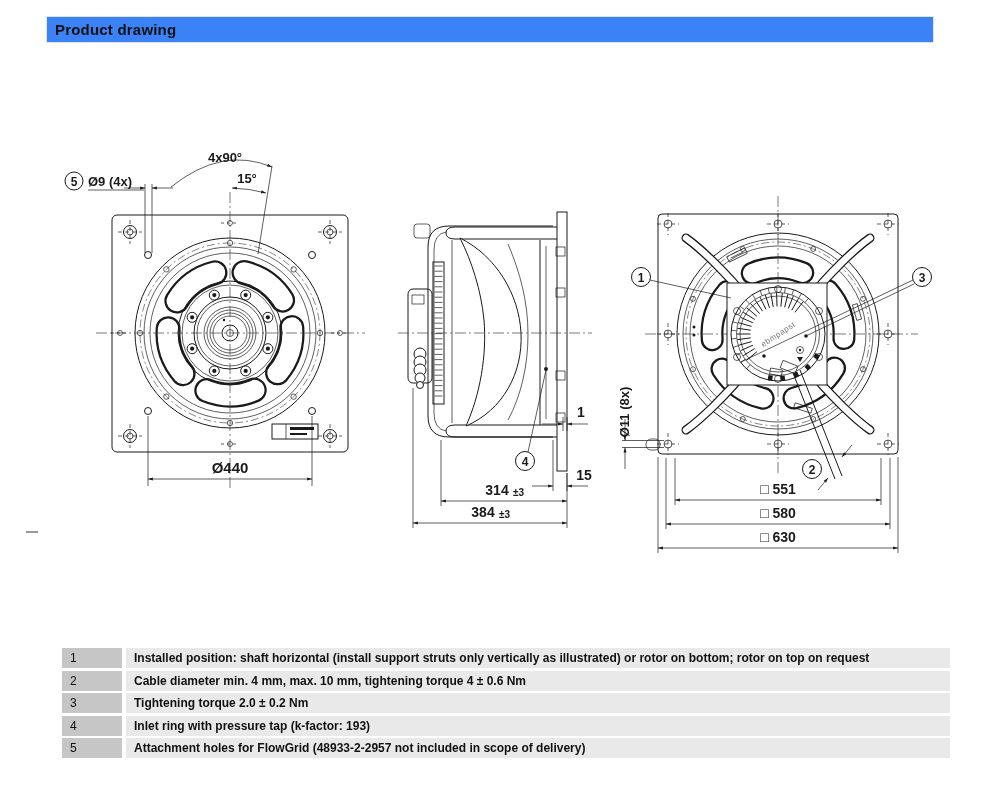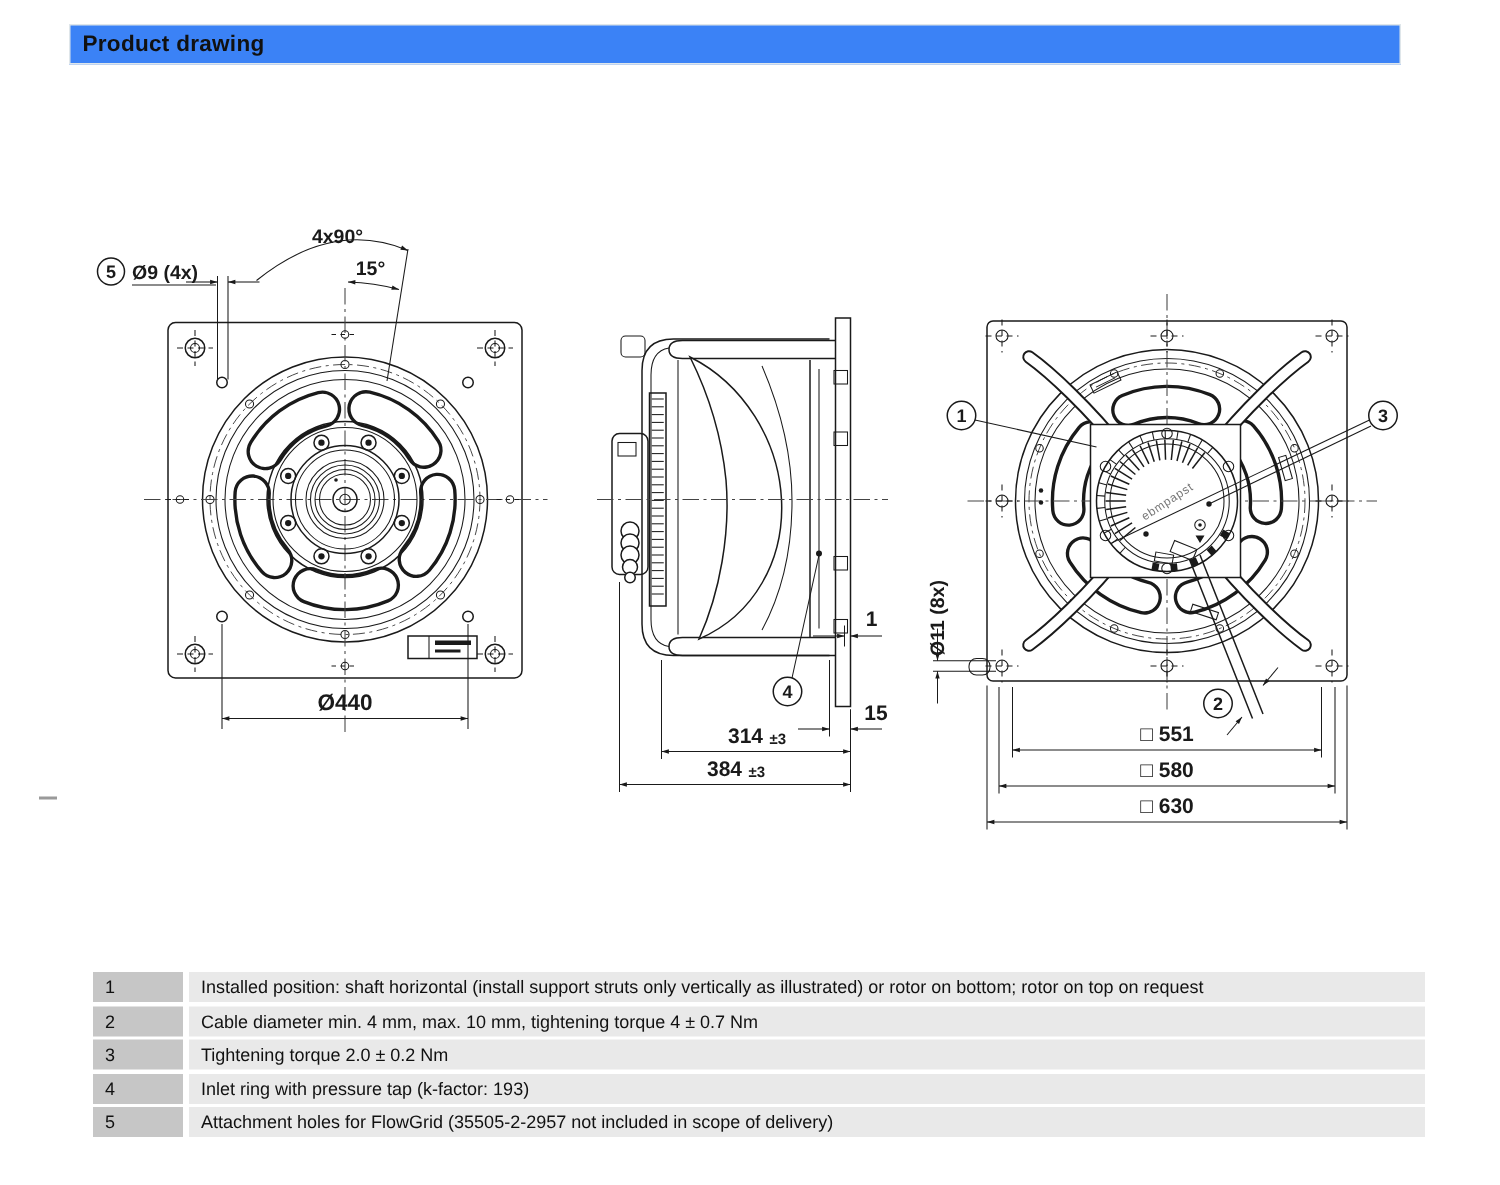--- a/index.html
+++ b/index.html
@@ -19,21 +19,21 @@
   .big{font-size:15px;font-weight:bold;}
   .dims{font-size:13px;font-weight:bold;}
   .tol{font-size:10px;font-weight:bold;}
   .ref{font-size:12px;font-weight:bold;}
   .mid{text-anchor:middle;}
   .brandtxt{font-size:8px;fill:#777;letter-spacing:.5px;}
   #notes{position:absolute;left:62px;top:648px;width:888px;}
   .nrow{display:flex;height:20px;margin-bottom:2.5px;font-size:12px;color:#111;}
   .nno{width:60px;background:#c6c6c6;line-height:20px;padding-left:8px;box-sizing:border-box;}
   .ngap{width:4px;}
-  .ntx{flex:1;background:#e9e9e9;line-height:20px;padding-left:8px;white-space:nowrap;overflow:hidden;}
+  .ntx{flex:1;background:#e9e9e9;line-height:20px;padding-left:8px;white-space:nowrap;overflow:hidden;font-weight:bold;}
   #stray{position:absolute;left:26px;top:531px;width:12px;height:2px;background:#9a9a9a;}
 </style>
 </head>
 <body>
 
 <div id="page">
 
   <div id="hdr">
     <span class="t">Product drawing</span>
   </div>
@@ -472,31 +472,31 @@
 
   <div id="notes">
     <div class="nrow">
       <div class="nno">1</div>
         <div class="ngap"></div>
       <div class="ntx">Installed position: shaft horizontal (install support struts only vertically as illustrated) or rotor on bottom; rotor on top on request</div>
     </div>
     <div class="nrow">
       <div class="nno">2</div>
         <div class="ngap"></div>
-      <div class="ntx">Cable diameter min. 4 mm, max. 10 mm, tightening torque 4 ± 0.7 Nm</div>
+      <div class="ntx">Cable diameter min. 4 mm, max. 10 mm, tightening torque 4 ± 0.6 Nm</div>
     </div>
     <div class="nrow">
       <div class="nno">3</div>
         <div class="ngap"></div>
       <div class="ntx">Tightening torque 2.0 ± 0.2 Nm</div>
     </div>
     <div class="nrow">
       <div class="nno">4</div>
         <div class="ngap"></div>
       <div class="ntx">Inlet ring with pressure tap (k-factor: 193)</div>
     </div>
     <div class="nrow">
       <div class="nno">5</div>
         <div class="ngap"></div>
-      <div class="ntx">Attachment holes for FlowGrid (35505-2-2957 not included in scope of delivery)</div>
+      <div class="ntx">Attachment holes for FlowGrid (48933-2-2957 not included in scope of delivery)</div>
     </div>
   </div>
 </div>
 
 </body></html>

